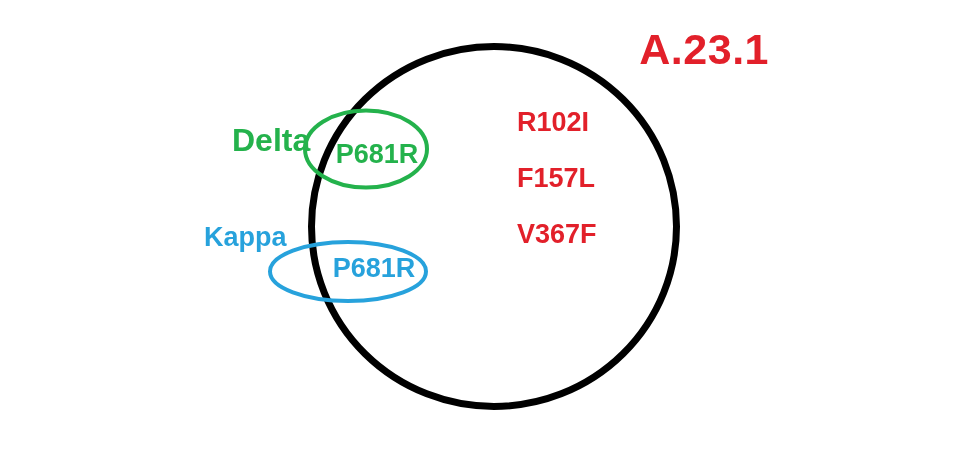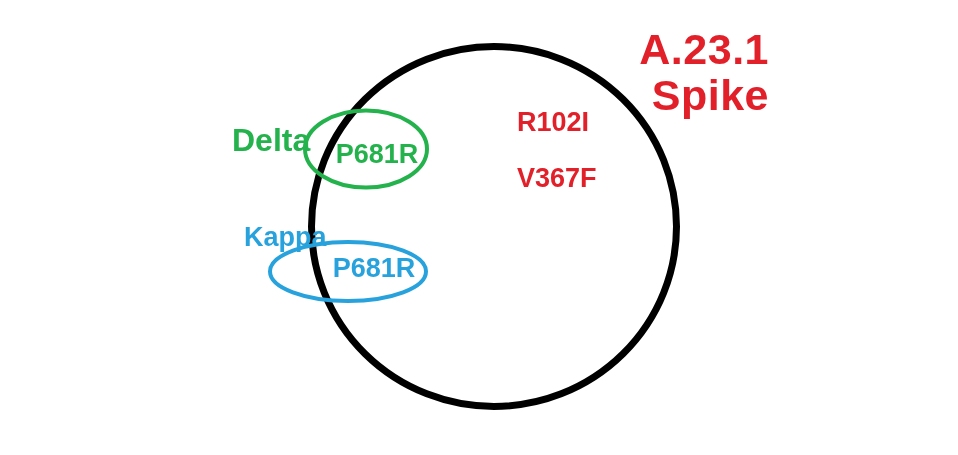--- a/index.html
+++ b/index.html
@@ -48,21 +48,20 @@
     top: 138px;
     transform: translateX(-50%);
     font-size: 27px;
     color: #24b24c;
   }
   .kappa-label {
     left: 204px;
     top: 221px;
     font-size: 27px;
     color: #27a2dc;
-    margin-left: 40px;
   }
   .kappa-mutation {
     left: 374px;
     top: 252px;
     transform: translateX(-50%);
     font-size: 27px;
     color: #27a2dc;
   }
   .mutation-list {
     position: absolute;
@@ -86,29 +85,29 @@
 <div class="canvas">
 
   <svg class="shapes" width="958" height="455" viewBox="0 0 958 455">
     <ellipse cx="494" cy="226.5" rx="182.5" ry="180" fill="none" stroke="#000000" stroke-width="7"></ellipse>
     <ellipse cx="366" cy="149" rx="61" ry="38.5" fill="none" stroke="#24b24c" stroke-width="4"></ellipse>
     <ellipse cx="348" cy="271.5" rx="78" ry="29.5" fill="none" stroke="#27a2dc" stroke-width="4"></ellipse>
   </svg>
 
   <div class="title">
     <div>A.23.1</div>
-    <div>Spike</div>
   </div>
 
   <div class="label delta-label">Delta</div>
 
   <div class="label delta-mutation">P681R</div>
 
   <div class="label kappa-label">Kappa</div>
 
   <div class="label kappa-mutation">P681R</div>
 
   <div class="mutation-list">
     <div class="mutation-item">R102I</div>
+    <div class="mutation-item">F157L</div>
     <div class="mutation-item">V367F</div>
   </div>
 
 </div>
 
 </body></html>

